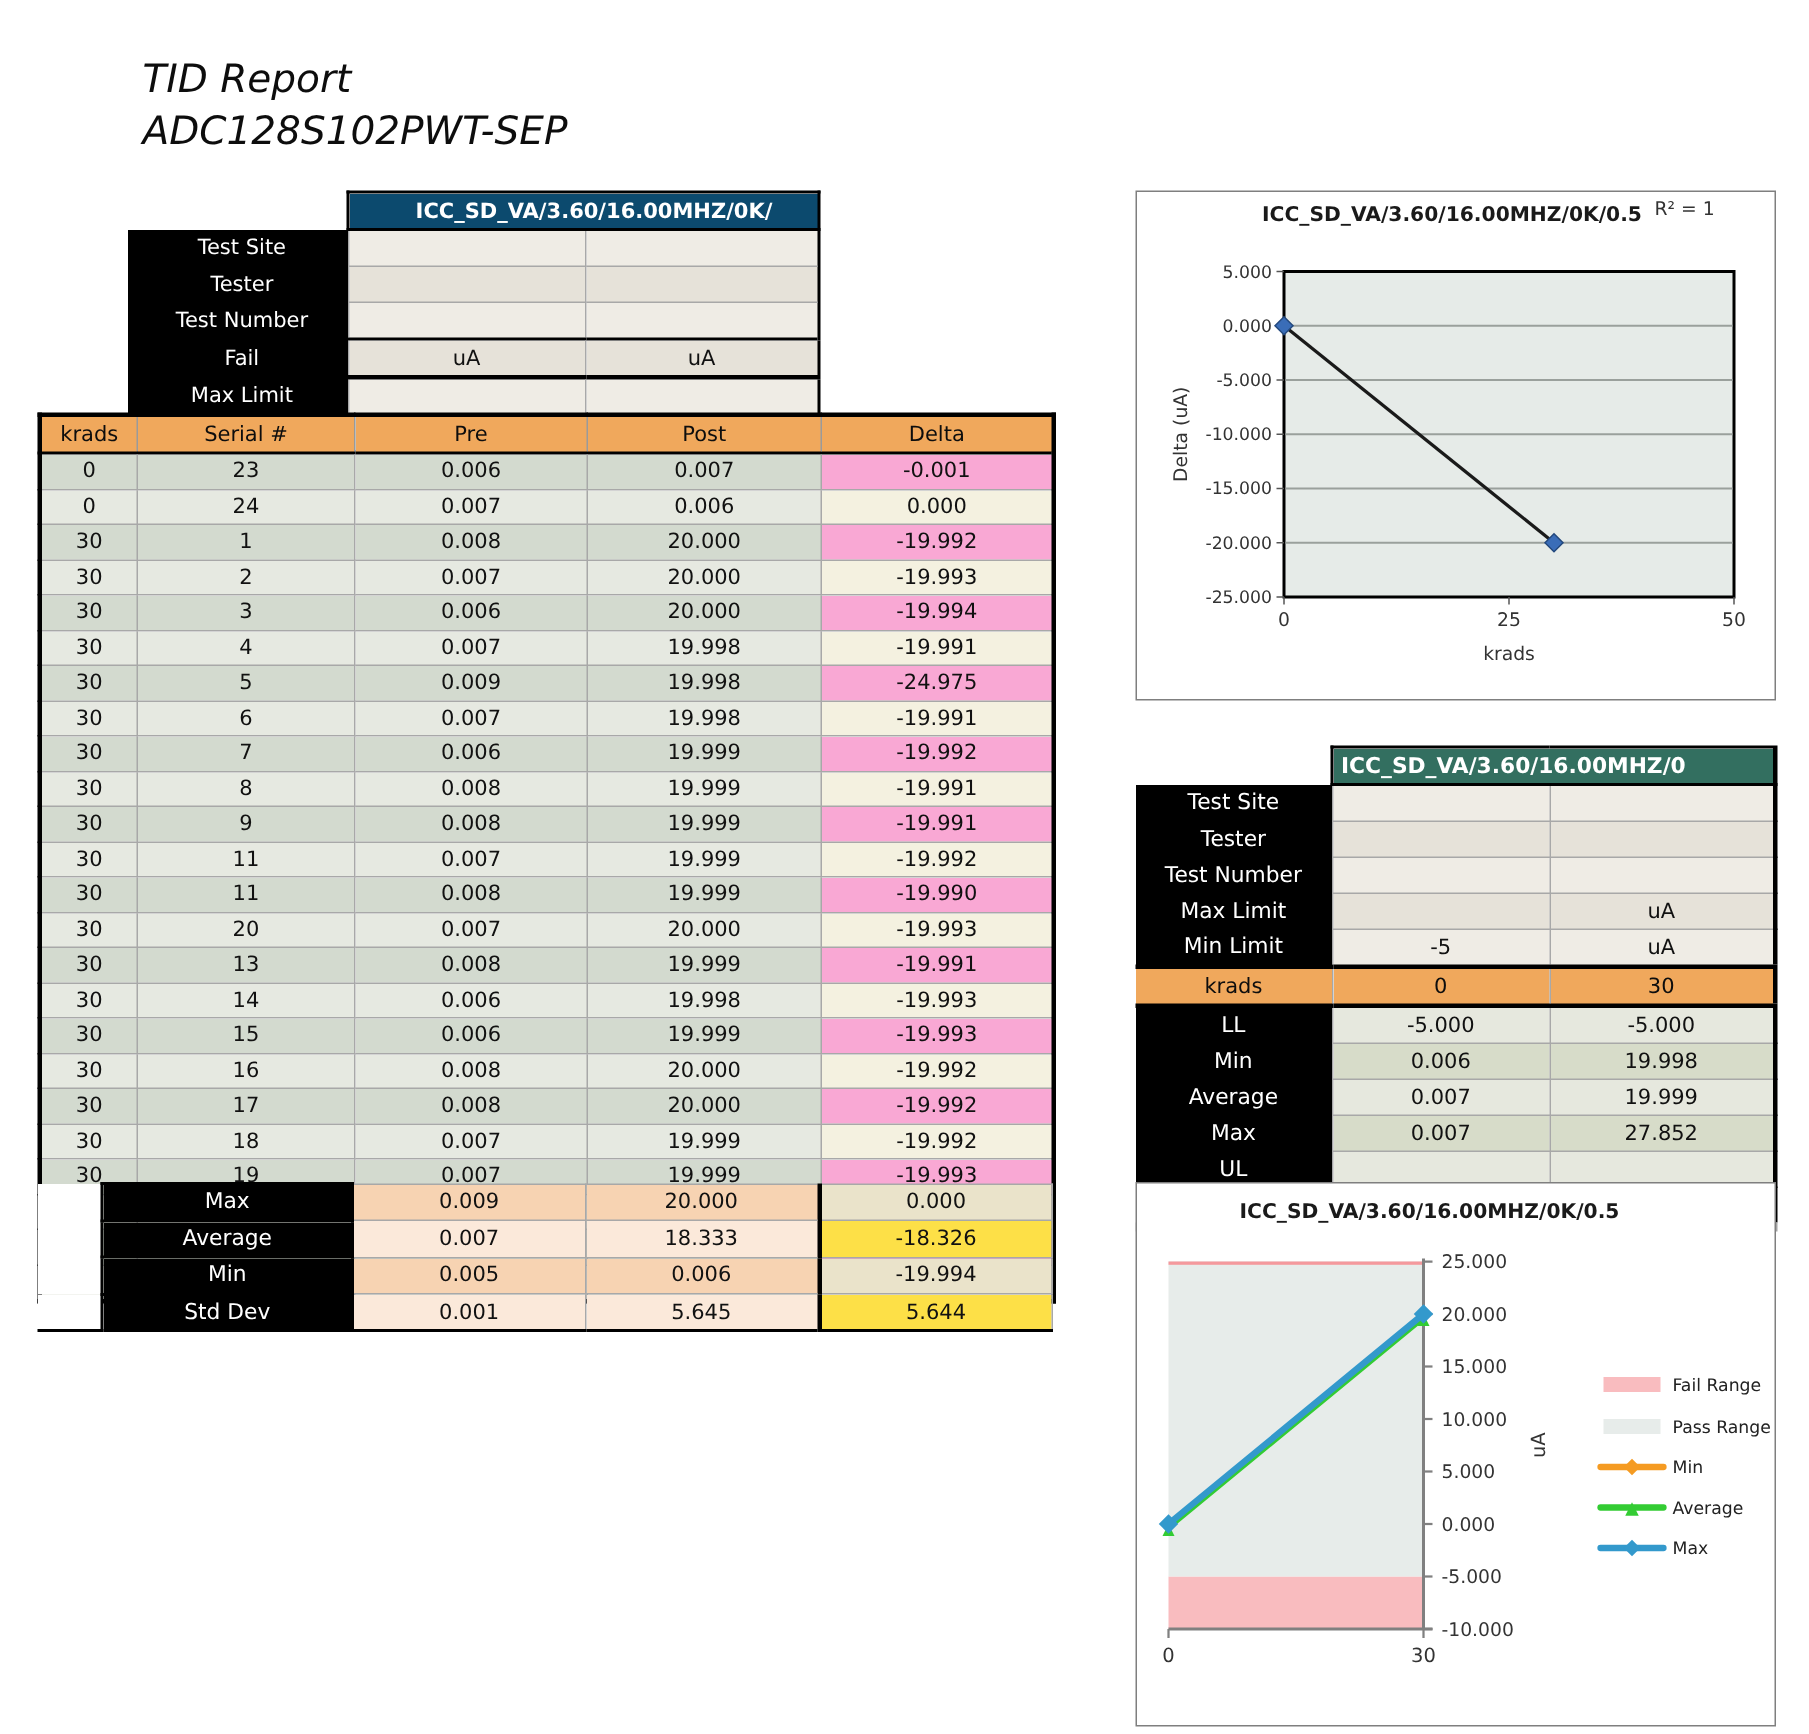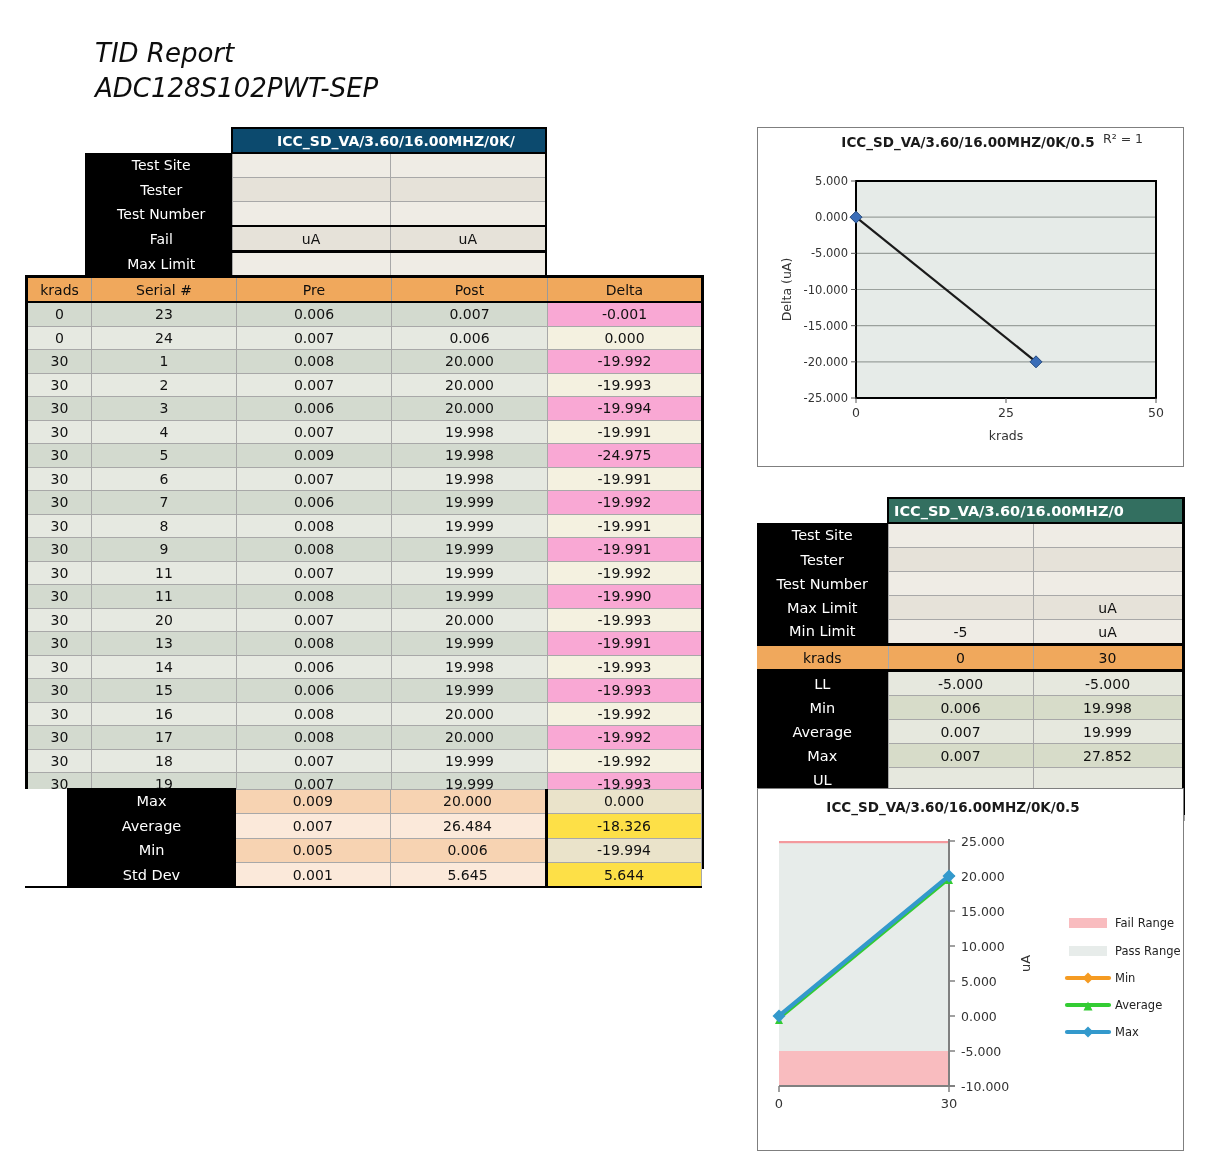--- a/index.html
+++ b/index.html
@@ -308,21 +308,21 @@
           <td class="sp"></td>
           <td class="blk">Max</td>
           <td class="pe">0.009</td>
           <td class="pe">20.000</td>
           <td class="sd">0.000</td>
         </tr>
         <tr class="slgt">
           <td class="sp"></td>
           <td class="blk">Average</td>
           <td class="pe">0.007</td>
-          <td class="pe">26.484</td>
+          <td class="pe">18.333</td>
           <td class="sd">-18.326</td>
         </tr>
         <tr class="sdrk">
           <td class="sp"></td>
           <td class="blk">Min</td>
           <td class="pe">0.005</td>
           <td class="pe">0.006</td>
           <td class="sd">-19.994</td>
         </tr>
         <tr class="slgt">

